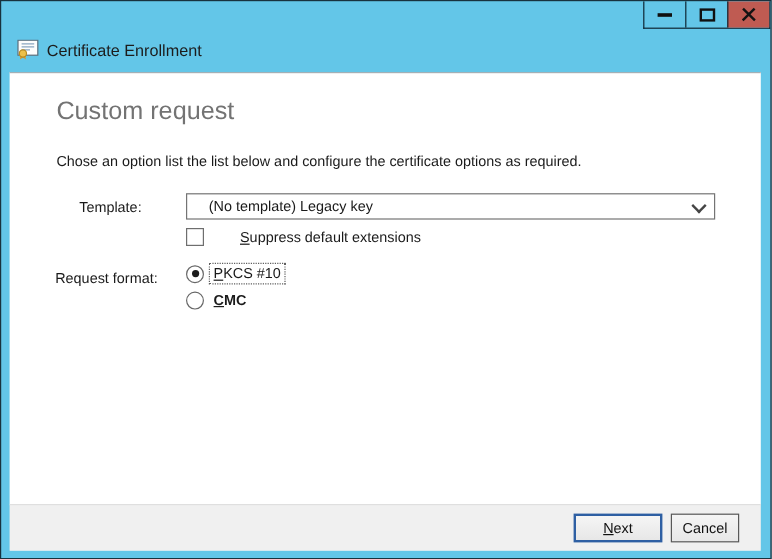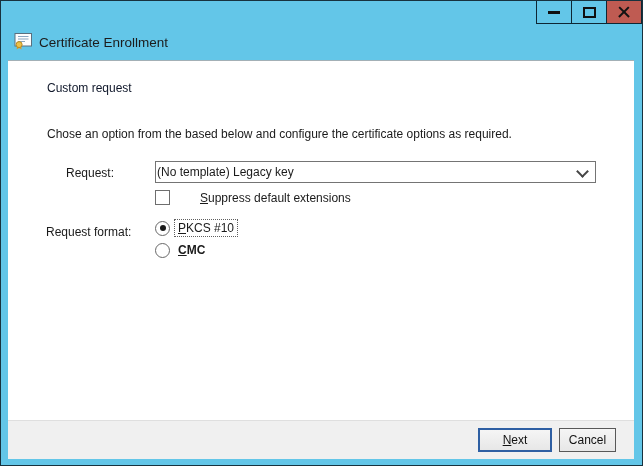--- a/index.html
+++ b/index.html
@@ -20,27 +20,27 @@
   .max-glyph{width:9px;height:7px;border:2px solid #101010;background:transparent;}
   .x-glyph{position:relative;width:14px;height:14px;}
   .x-glyph i{position:absolute;left:0;top:6px;width:14px;height:2.4px;background:#131313;}
   .x-glyph i:nth-child(1){transform:rotate(45deg);}
   .x-glyph i:nth-child(2){transform:rotate(-45deg);}
   
   .content{
     position:absolute;left:7px;top:59px;width:626px;height:360px;background:#ffffff;
     border-top:1px solid #a3b0b6;box-sizing:border-box;
   }
-  .heading{position:absolute;left:39px;top:20px;font-size:12px;color:#0f172a;white-space:nowrap;}
+  .heading{position:absolute;left:39px;top:20px;font-size:21px;color:#737373;white-space:nowrap;}
   .desc{position:absolute;left:39px;top:66px;font-size:12px;white-space:nowrap;}
   .tpl-label{position:absolute;left:58px;top:105px;font-size:12px;}
   .combo{
     position:absolute;left:147px;top:100px;width:441px;height:22px;box-sizing:border-box;
     border:1px solid #747474;background:#fff;display:flex;align-items:center;
-    padding-left:1px;font-size:12px;cursor:default;
+    padding-left:18px;font-size:12px;cursor:default;
   }
   .combo-chev{position:absolute;right:8px;top:5px;width:7px;height:7px;
     border-right:2px solid #454545;border-bottom:2px solid #454545;transform:rotate(45deg);}
   .cb-row{position:absolute;left:147px;top:129px;display:flex;align-items:center;gap:6px;cursor:default;}
   .cb-box{width:13px;height:13px;border:1px solid #6e6e6e;background:#fff;box-sizing:content-box;}
   .small-label{font-size:12px;margin-left:24px;}
   .rf-label{position:absolute;left:38px;top:164px;font-size:12px;}
   .radio-row{position:absolute;left:147px;display:flex;align-items:center;gap:4px;cursor:default;}
   .radio-row.r1{top:158px;}
   .radio-row.r2{top:180px;font-weight:bold;}
@@ -92,23 +92,23 @@
           <span class="x-glyph">
             <i></i>
             <i></i>
           </span>
         </div>
     </div>
   </div>
 
   <div class="content">
     <div class="heading">Custom request</div>
-    <div class="desc">Chose an option from the based below and configure the certificate options as required.</div>
+    <div class="desc">Chose an option list the list below and configure the certificate options as required.</div>
 
-    <div class="tpl-label">Request:</div>
+    <div class="tpl-label">Template:</div>
     <div class="combo">
       <span>(No template) Legacy key</span>
       <span class="combo-chev"></span>
     </div>
 
     <div class="cb-row">
       <span class="cb-box"></span>
       <span class="small-label"><u>S</u>uppress default extensions</span>
     </div>
 

